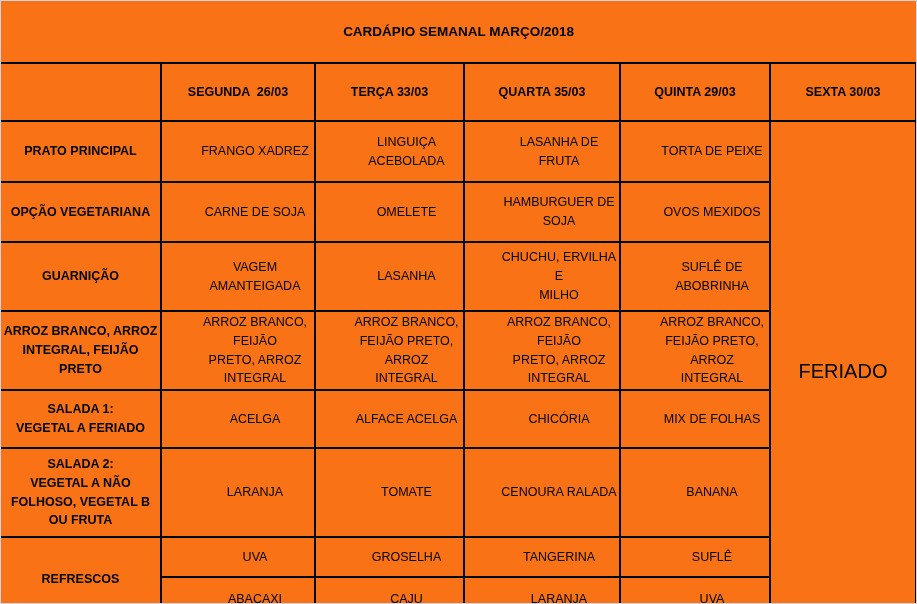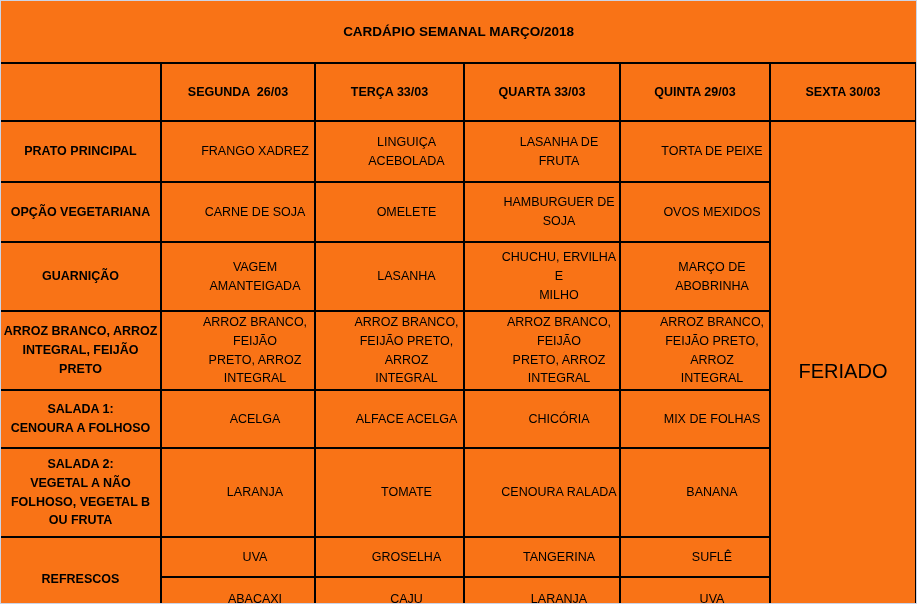--- a/index.html
+++ b/index.html
@@ -72,21 +72,21 @@
 
     <tbody>
         <tr style="height:62px">
       <td colspan="6" class="title-cell">CARDÁPIO SEMANAL MARÇO/2018</td>
     </tr>
 
     <tr style="height:58px">
       <td class="corner-cell"></td>
       <td class="head-cell">SEGUNDA  26/03</td>
       <td class="head-cell">TERÇA 33/03</td>
-      <td class="head-cell">QUARTA 33/03</td>
+      <td class="head-cell">QUARTA 35/03</td>
       <td class="head-cell">QUINTA 29/03</td>
       <td class="head-cell">SEXTA 30/03</td>
     </tr>
 
     <tr style="height:61px">
       <td class="label-cell">PRATO PRINCIPAL</td>
       <td class="menu-cell">FRANGO XADREZ</td>
       <td class="menu-cell">LINGUIÇA ACEBOLADA</td>
       <td class="menu-cell">LASANHA DE FRUTA</td>
       <td class="menu-cell">TORTA DE PEIXE</td>
@@ -100,21 +100,21 @@
       <td class="menu-cell">HAMBURGUER DE SOJA</td>
       <td class="menu-cell">OVOS MEXIDOS</td>
     </tr>
 
     <tr style="height:69px">
       <td class="label-cell">GUARNIÇÃO</td>
       <td class="menu-cell">VAGEM AMANTEIGADA</td>
       <td class="menu-cell">LASANHA</td>
       <td class="menu-cell">CHUCHU, ERVILHA E
 MILHO</td>
-      <td class="menu-cell">MARÇO DE ABOBRINHA</td>
+      <td class="menu-cell">SUFLÊ DE ABOBRINHA</td>
     </tr>
 
     <tr style="height:62px">
       <td class="label-cell">ARROZ BRANCO, ARROZ
 INTEGRAL, FEIJÃO PRETO</td>
       <td class="menu-cell">ARROZ BRANCO, FEIJÃO
 PRETO, ARROZ
 INTEGRAL</td>
       <td class="menu-cell">ARROZ BRANCO,
 FEIJÃO PRETO, ARROZ
@@ -122,21 +122,21 @@
       <td class="menu-cell">ARROZ BRANCO, FEIJÃO
 PRETO, ARROZ
 INTEGRAL</td>
       <td class="menu-cell">ARROZ BRANCO,
 FEIJÃO PRETO, ARROZ
 INTEGRAL</td>
     </tr>
 
     <tr style="height:58px">
       <td class="label-cell">SALADA 1:
-CENOURA A FOLHOSO</td>
+VEGETAL A FERIADO</td>
       <td class="menu-cell">ACELGA</td>
       <td class="menu-cell">ALFACE ACELGA</td>
       <td class="menu-cell">CHICÓRIA</td>
       <td class="menu-cell">MIX DE FOLHAS</td>
     </tr>
 
     <tr style="height:89px">
       <td class="label-cell">SALADA 2:
 VEGETAL A NÃO
 FOLHOSO, VEGETAL B

